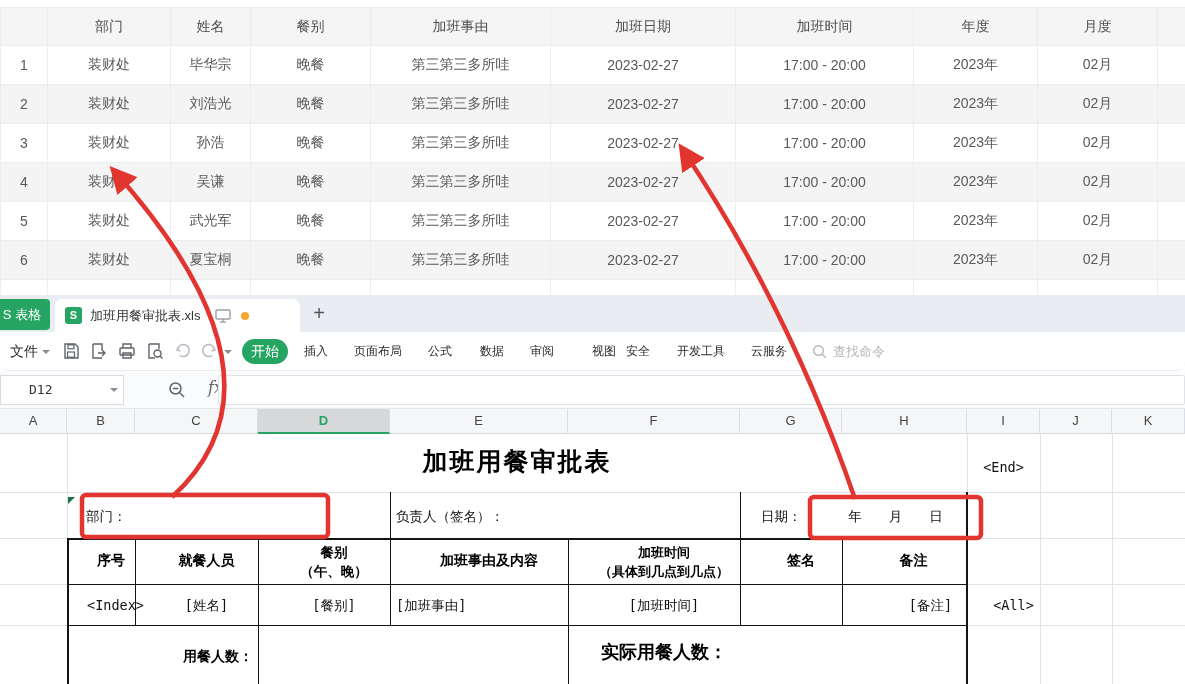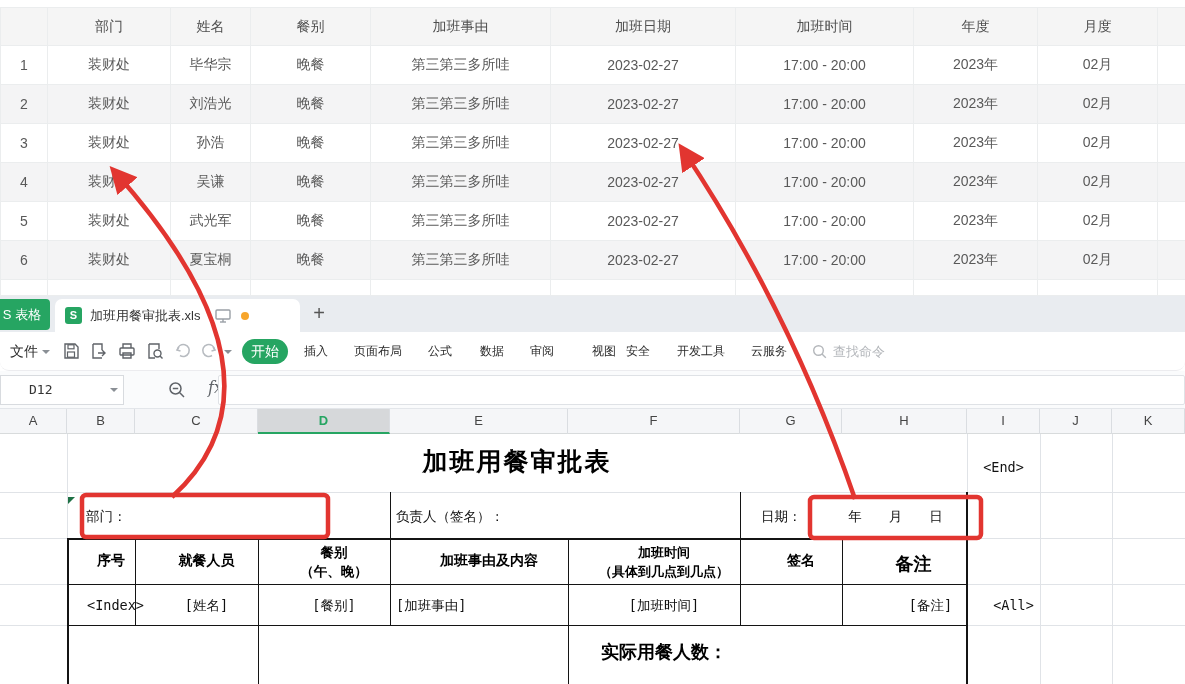--- a/index.html
+++ b/index.html
@@ -304,30 +304,31 @@
   <div class="ftxt mono" style="left:396px; top:508px;">负责人（签名）：</div>
   <div class="ftxt mono" style="left:761px; top:508px;">日期：</div>
   <div class="ftxt mono" style="left:810px; top:508px; width:171px; text-align:center;">年　　月　　日</div>
 
   <div class="ftxt fserif cellcenter" style="left:67px; top:552px; width:68px; font-size:14px;">序号</div>
   <div class="ftxt fserif cellcenter" style="left:135px; top:552px; width:123px; font-size:14px;">就餐人员</div>
   <div class="ftxt fserif cellcenter" style="left:258px; top:543px; width:132px; font-size:13.5px; line-height:19px;"><span>餐别</span><br><span>（午、晚）</span></div>
   <div class="ftxt fserif cellcenter" style="left:390px; top:552px; width:178px; font-size:14px;">加班事由及内容</div>
   <div class="ftxt fserif cellcenter" style="left:568px; top:543px; width:172px; font-size:13px; line-height:19px;"><span>加班时间</span><br><span>（具体到几点到几点）</span></div>
   <div class="ftxt fserif cellcenter" style="left:740px; top:552px; width:102px; font-size:14px;">签名</div>
-  <div class="ftxt fserif cellcenter" style="left:842px; top:552px; width:123px; font-size:18px;">备注</div>
+  <div class="ftxt fserif cellcenter" style="left:842px; top:552px; width:123px; font-size:14px;">备注</div>
 
   <div class="ftxt mono cellcenter" style="left:67px; top:597px; width:68px;">&lt;Index&gt;</div>
   <div class="ftxt mono cellcenter" style="left:135px; top:597px; width:123px;">[姓名]</div>
   <div class="ftxt mono cellcenter" style="left:258px; top:597px; width:132px;">[餐别]</div>
   <div class="ftxt mono" style="left:396px; top:597px;">[加班事由]</div>
   <div class="ftxt mono cellcenter" style="left:568px; top:597px; width:172px;">[加班时间]</div>
   <div class="ftxt mono cellcenter" style="left:858px; top:597px; width:125px;">[备注]</div>
   <div class="ftxt mono cellcenter" style="left:967px; top:597px; width:73px;">&lt;All&gt;</div>
 
+  <div class="ftxt fserif" style="left:67px; top:648px; width:186px; text-align:right; font-size:14px;">用餐人数：</div>
   <div class="ftxt mono" style="left:266px; top:648px;margin-top:40px;">[%count(姓名)]</div>
   <div class="ftxt fserif cellcenter" style="left:568px; top:640px; width:172px; font-size:18px;">实际用餐人数：</div>
 
   <svg class="annot" width="1185" height="684" viewBox="0 0 1185 684">
     <defs>
       <marker id="ah" markerWidth="6" markerHeight="6" refX="4.2" refY="3" orient="auto">
           <path d="M0,0 L6,3 L0,6 z" fill="#e23530"></path>
         </marker>
     </defs>
     <rect x="82" y="495" width="246" height="42" rx="4" fill="none" stroke="#e23530" stroke-width="4.5"></rect>

